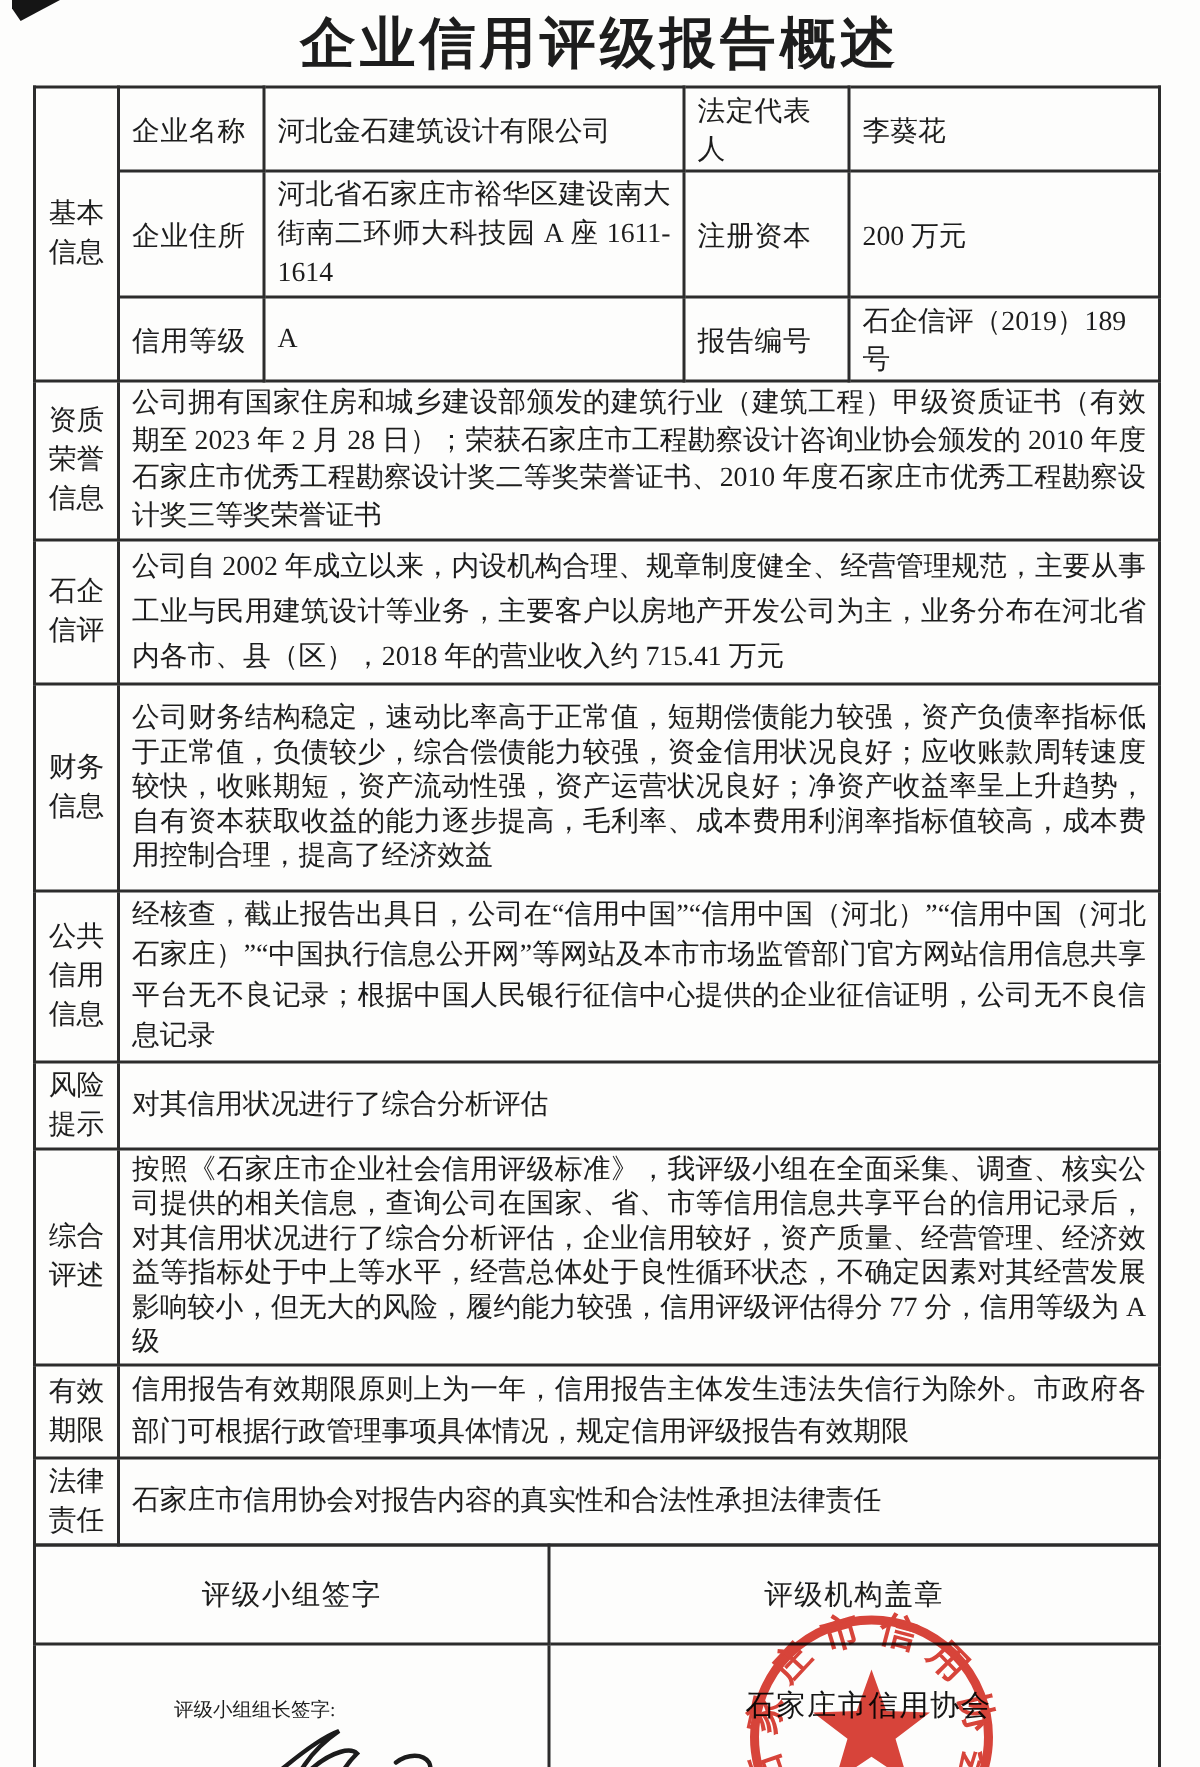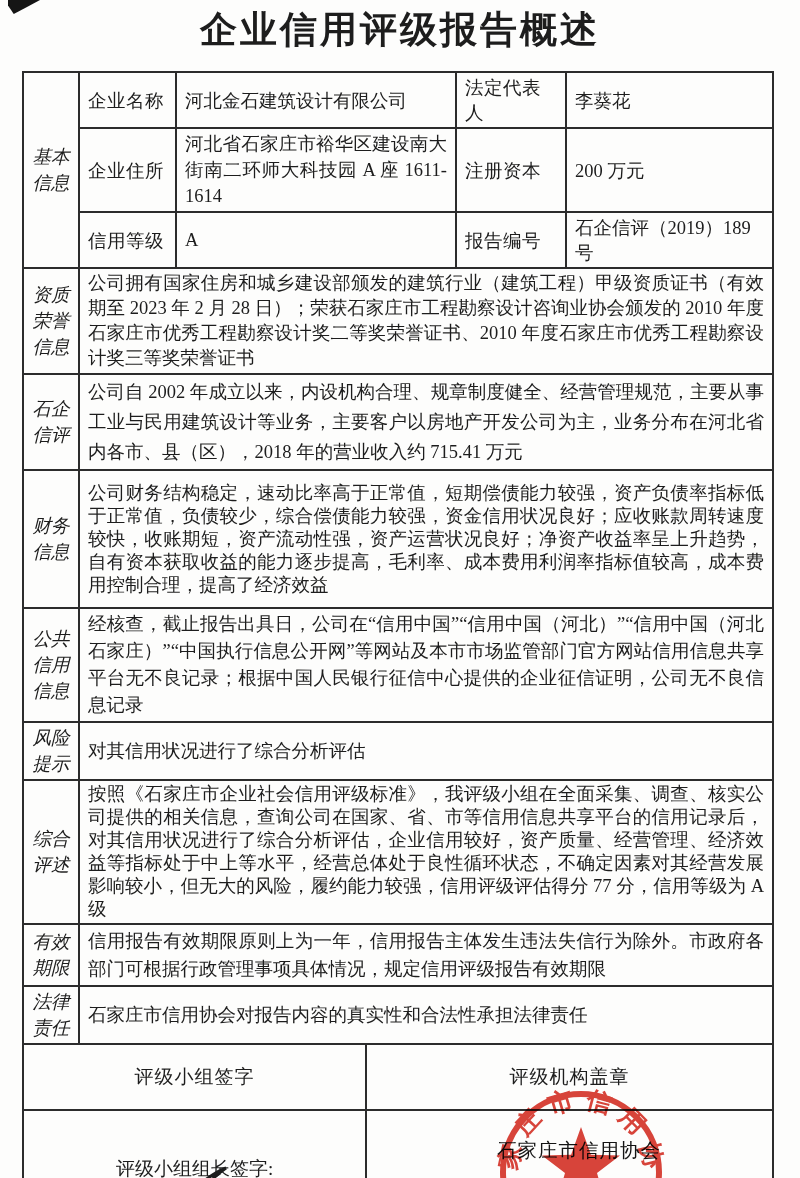--- a/index.html
+++ b/index.html
@@ -16,41 +16,40 @@
     position: absolute; left: 8px; top: 0; width: 32px; height: 14px;
     background: #151515;
     clip-path: polygon(0 0, 100% 0, 55% 55%, 18% 100%, 0 40%);
   }
   .title {
     text-align: center;
     font-size: 37px;
     font-weight: bold;
     letter-spacing: 3px;
     padding-top: 7px;
-    height: 71px;
+    height: 57px;
     line-height: 46px;
   }
   table.doc {
     border-collapse: collapse;
     table-layout: fixed;
     margin-left: 22px;
     width: 750px;
   }
   table.doc td {
     border: 2px solid #2c2c2c;
     font-size: 18.5px;
     vertical-align: middle;
     padding: 2px 8px;
     overflow: hidden;
   }
   td.sec-label {
     text-align: center;
     line-height: 26px;
     padding: 2px 7px;
-    font-style: italic;
   }
   td.field-label { padding-left: 9px; letter-spacing: 0.5px; }
   td.field-value { padding-left: 11px; }
   td.content {
     text-align: justify;
     padding: 3px 11px;
   }
   .lh23 { line-height: 23px; }
   .lh25 { line-height: 25px; }
   .lh26 { line-height: 26px; }
@@ -67,22 +66,22 @@
   }
   table.signoff td {
     border: 2px solid #2c2c2c;
     font-size: 19px;
     vertical-align: middle;
     overflow: visible;
   }
   td.signoff-header { text-align: center; letter-spacing: 1px; }
   td.sign-cell, td.seal-cell { position: relative; padding: 0; }
   .leader-label {
-    position: absolute; left: 92px; top: 45px;
-    font-size: 19px;
+    position: absolute; left: 92px; top: 34px;
+    font-size: 13px;
   }
   .signature-svg { position: absolute; left: 140px; top: 52px; }
   .seal-wrap {
     position: absolute; left: 118px; top: -35px;
     width: 192px; height: 192px;
     mix-blend-mode: multiply;
     opacity: 0.93;
   }
   .org-name {
     position: absolute; left: 130px; top: 26px;

